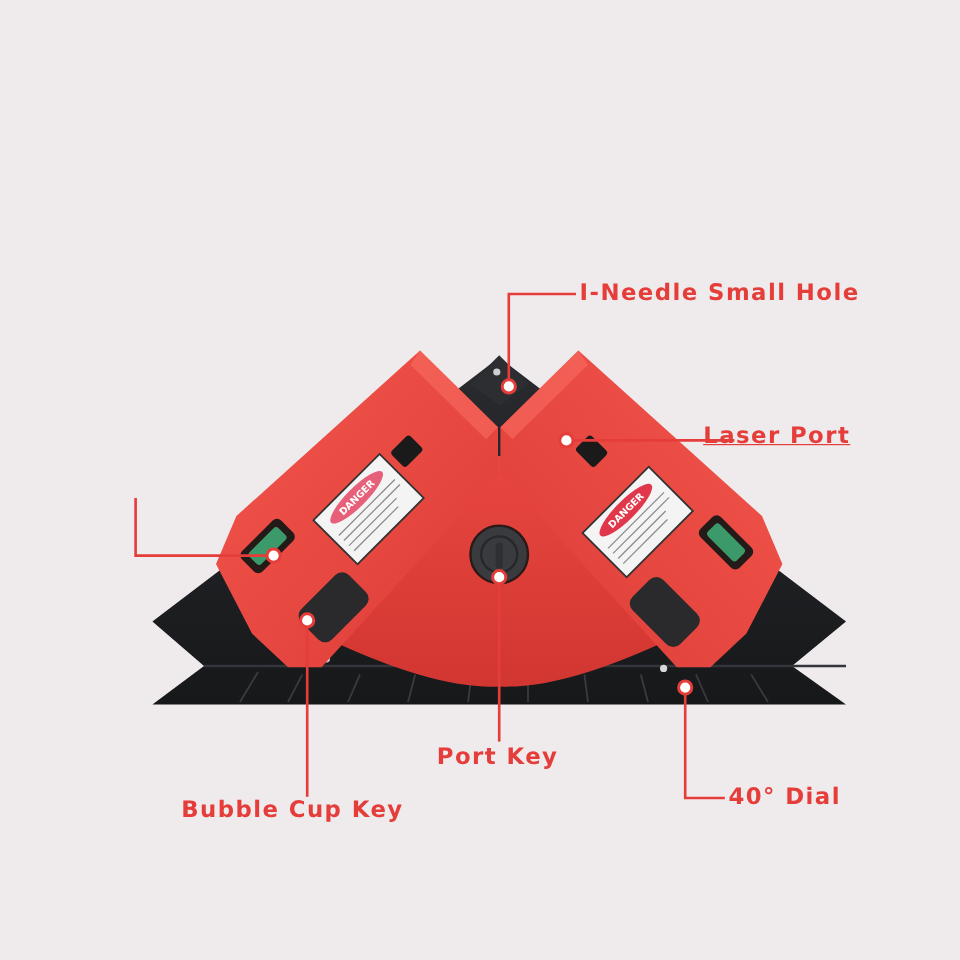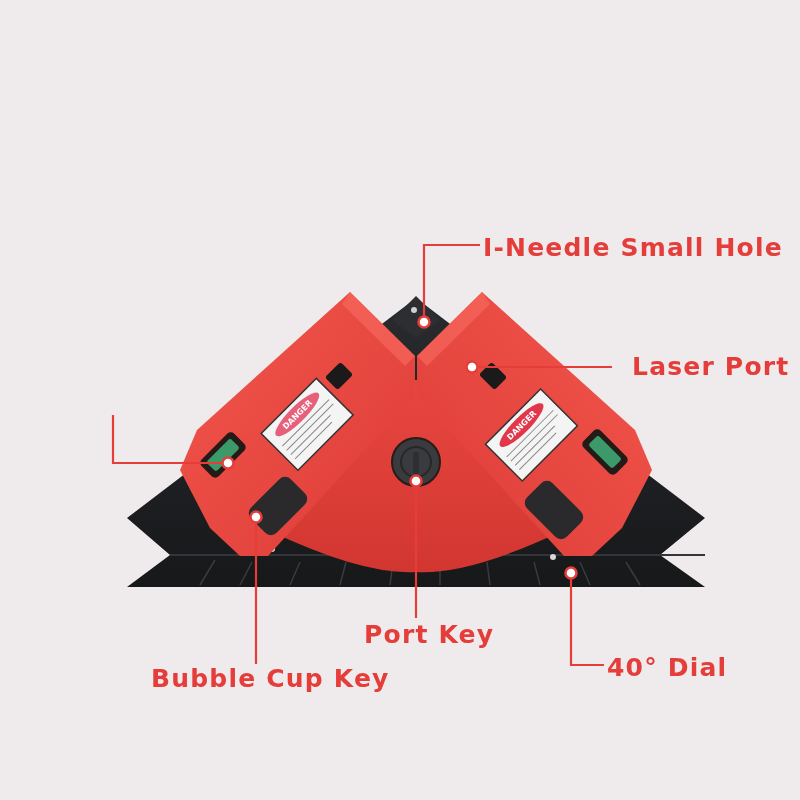--- a/index.html
+++ b/index.html
@@ -14,21 +14,21 @@
   .label {
     position: absolute;
     color: #e53d3a;
     font-family: "DejaVu Sans", sans-serif;
     font-weight: bold;
     font-size: 20px;
     letter-spacing: 1.2px;
     white-space: nowrap;
     line-height: 1;
   }
-  .label.big { font-size: 25px; }
+  .label.big { font-size: 19px; }
 </style>
 </head>
 <body>
 
 <div class="stage">
 
   <svg class="product" width="800" height="800" viewBox="0 0 800 800">
     <defs>
       <linearGradient id="redL" x1="0" y1="0" x2="1" y2="1">
         <stop offset="0" stop-color="#f3574e"></stop>
@@ -137,21 +137,21 @@
       <circle cx="472" cy="367" r="5.5"></circle>
       <circle cx="228" cy="463" r="5.5"></circle>
       <circle cx="416" cy="481" r="5.5"></circle>
       <circle cx="256" cy="517" r="5.5"></circle>
       <circle cx="571" cy="573" r="5.5"></circle>
     </g>
   </svg>
 
   <div class="label big" style="left:483px; top:235px;">I-Needle Small Hole</div>
 
-  <div class="label big" style="left:632px; top:354px;">Laser Port</div>
+  <div class="label big" style="left:586px; top:354px;text-decoration:underline;">Laser Port</div>
 
 
   <div class="label big" style="left:364px; top:622px;">Port Key</div>
 
   <div class="label big" style="left:151px; top:666px;">Bubble Cup Key</div>
 
   <div class="label big" style="left:607px; top:655px;">40° Dial</div>
 </div>
 
 </body></html>

